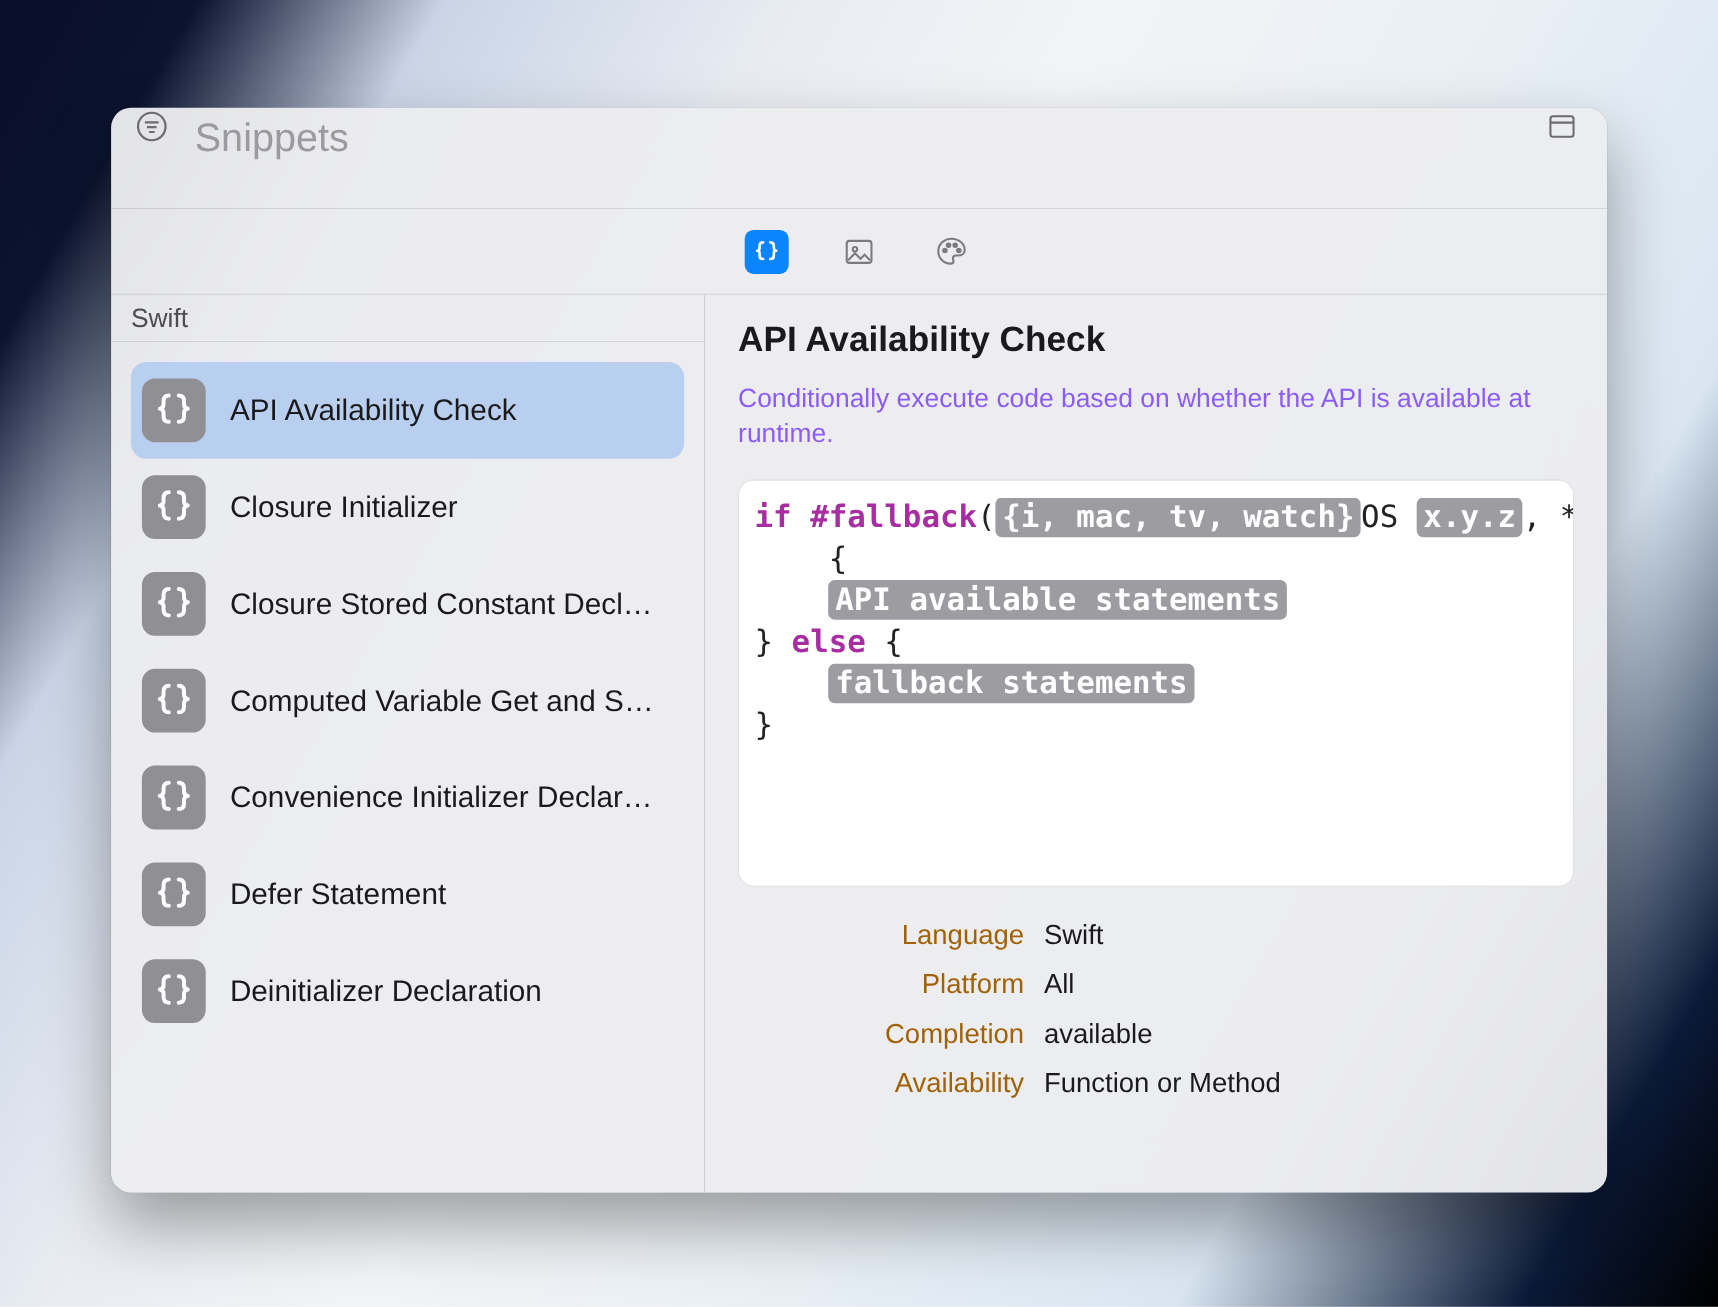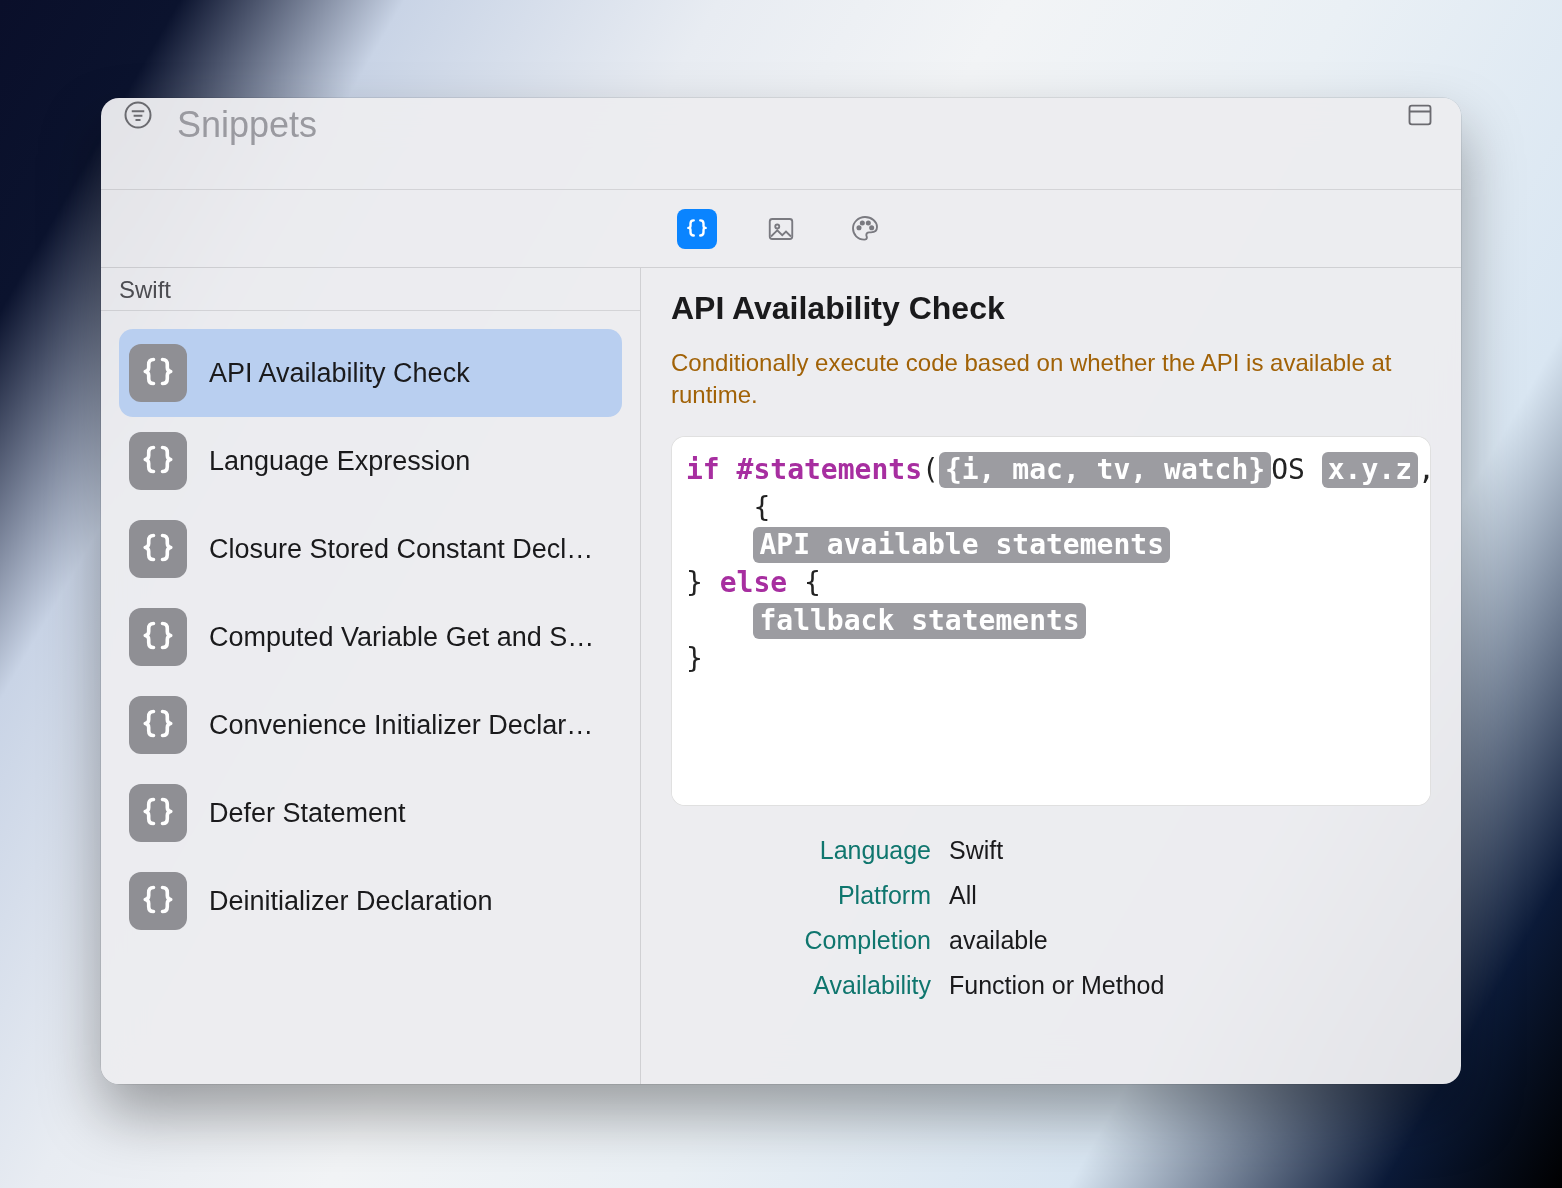--- a/index.html
+++ b/index.html
@@ -130,21 +130,21 @@
       overflow-y: auto;
     }
     .detail-title {
       font-size: 32px;
       font-weight: 700;
       color: #1a1a1c;
       margin-bottom: 6px;
     }
     .detail-sub {
       font-size: 24px;
-      color: #a16207;
+      color: #8b5cf6;
       line-height: 1.35;
       margin-bottom: 24px;
       margin-top: 20px;
     }
     .code-box {
       background: #fff;
       border-radius: 14px;
       border: 1px solid rgba(0,0,0,0.12);
       padding: 14px 14px;
       font-family: "SF Mono", Menlo, Consolas, monospace;
@@ -164,21 +164,21 @@
       font-weight: 700;
     }
     .meta-grid {
       margin-top: 30px;
       display: grid;
       grid-template-columns: 260px 1fr;
       row-gap: 16px;
       column-gap: 18px;
       font-size: 25px;
     }
-    .meta-label { color: #0f766e; text-align: right; }
+    .meta-label { color: #a16207; text-align: right; }
     .meta-value { color: #1a1a1c; }
 
     
     svg { display: block; }
   </style>
 </head>
 <body>
 
 <div class="window">
 
@@ -243,21 +243,21 @@
           <span class="label">API Availability Check</span>
         </div>
 
         <div class="list-item">
           <div class="snippet-icon">
             <svg width="36" height="36" viewBox="0 0 24 24" fill="none" stroke="currentColor" stroke-width="2.4" stroke-linecap="round" stroke-linejoin="round">
               <path d="M9 3c-2.2 0-3.2 1.2-3.2 3.4v2c0 1.8-1 2.4-2.3 2.6 1.3.2 2.3.8 2.3 2.6v2c0 2.2 1 3.4 3.2 3.4"></path>
               <path d="M15 3c2.2 0 3.2 1.2 3.2 3.4v2c0 1.8 1 2.4 2.3 2.6-1.3.2-2.3.8-2.3 2.6v2c0 2.2-1 3.4-3.2 3.4"></path>
             </svg>
           </div>
-          <span class="label">Language Expression</span>
+          <span class="label">Closure Initializer</span>
         </div>
 
         <div class="list-item">
           <div class="snippet-icon">
             <svg width="36" height="36" viewBox="0 0 24 24" fill="none" stroke="currentColor" stroke-width="2.4" stroke-linecap="round" stroke-linejoin="round">
               <path d="M9 3c-2.2 0-3.2 1.2-3.2 3.4v2c0 1.8-1 2.4-2.3 2.6 1.3.2 2.3.8 2.3 2.6v2c0 2.2 1 3.4 3.2 3.4"></path>
               <path d="M15 3c2.2 0 3.2 1.2 3.2 3.4v2c0 1.8 1 2.4 2.3 2.6-1.3.2-2.3.8-2.3 2.6v2c0 2.2-1 3.4-3.2 3.4"></path>
             </svg>
           </div>
           <span class="label">Closure Stored Constant Decla…</span>
@@ -304,21 +304,21 @@
           <span class="label">Deinitializer Declaration</span>
         </div>
 
       </div>
     </div>
 
     <div class="detail">
       <div class="detail-title">API Availability Check</div>
       <div class="detail-sub">Conditionally execute code based on whether the API is available at runtime.</div>
 
-      <div class="code-box"><span class="kw">if</span> <span class="kw">#statements</span>(<span class="placeholder-token">{i, mac, tv, watch}</span><span>OS </span><span class="placeholder-token">x.y.z</span><span>, *)</span>
+      <div class="code-box"><span class="kw">if</span> <span class="kw">#fallback</span>(<span class="placeholder-token">{i, mac, tv, watch}</span><span>OS </span><span class="placeholder-token">x.y.z</span><span>, *)</span>
    <span> {</span>
     <span class="placeholder-token">API available statements</span>
 <span>} </span><span class="kw">else</span><span> {</span>
     <span class="placeholder-token">fallback statements</span>
 <span>}</span></div>
 
       <div class="meta-grid">
         <div class="meta-label">Language</div>
         <div class="meta-value">Swift</div>
 

